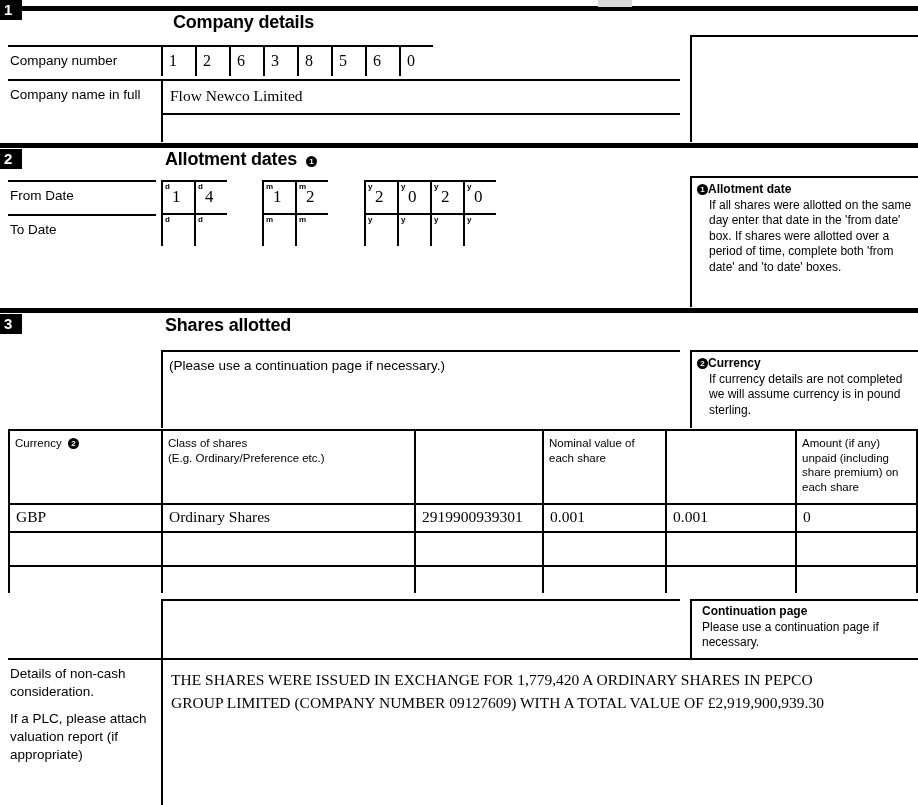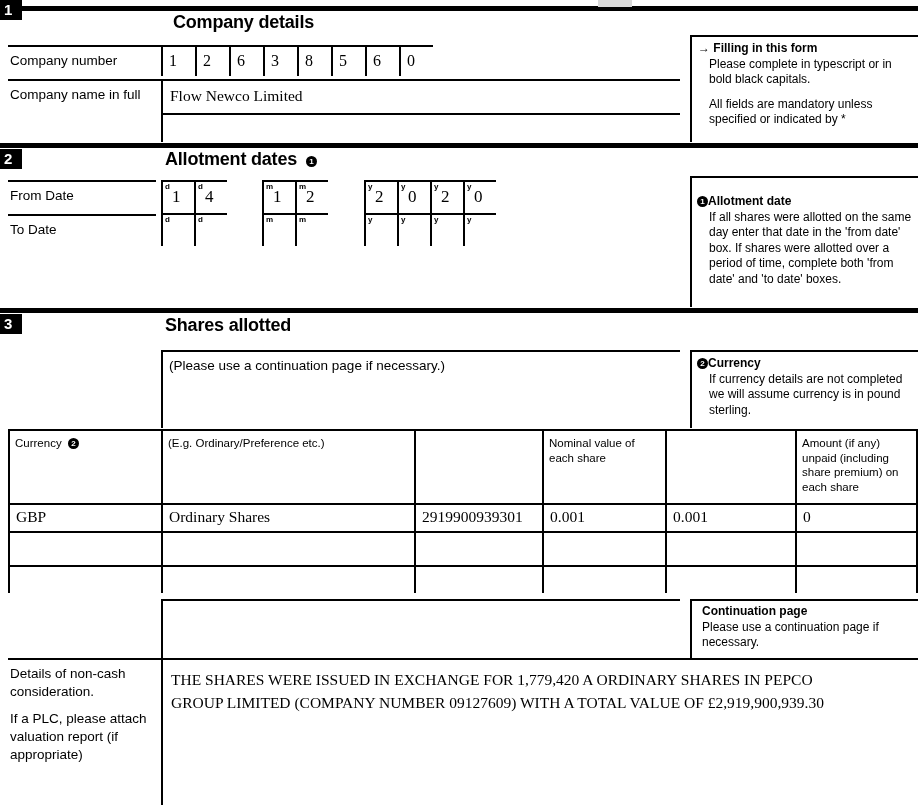--- a/index.html
+++ b/index.html
@@ -215,29 +215,20 @@
     </div>
 
   <div class="rule hline" style="left:8px; top:79px; width:672px;"></div>
   <div class="flabel" style="left:10px; top:86px;">Company name in full</div>
   <div class="rule vline" style="left:161px; top:79px; height:63px;"></div>
   <div class="fvalue" style="left:170px; top:86px;">Flow Newco Limited</div>
   <div class="rule hline" style="left:161px; top:113px; width:519px;"></div>
 
   <div class="rule hline" style="left:690px; top:35px; width:228px;"></div>
   <div class="rule vline" style="left:690px; top:35px; height:107px;"></div>
-  <div class="note" style="left:698px; top:41px; width:214px;">
-    <span class="arrowg">→</span>
-    <span class="nhead" style="display:inline; font-weight:bold;">Filling in this form</span>
-    <div class="note-indent" style="padding-left:11px;">
-      <span class="nbody">Please complete in typescript or in bold black capitals.</span>
-      <div class="gap"></div>
-      <span class="nbody">All fields are mandatory unless specified or indicated by *</span>
-    </div>
-  </div>
 
   <div class="thickbar" style="left:0; top:143px; width:918px; height:5px;"></div>
   <div class="secnum" style="top:149px;">2</div>
   <div class="sectitle" style="left:165px; top:149px;">
     <span>Allotment dates</span>
     <span class="circnum" style="margin-left:4px;">1</span>
   </div>
 
   <div class="rule hline" style="left:8px; top:180px; width:148px;"></div>
   <div class="flabel" style="left:10px; top:187px;">From Date</div>
@@ -297,21 +288,21 @@
     </div>
   <div class="charbox" style="left:430px; top:213px; width:33px; height:33px;">
       <span class="hint">y</span>
     </div>
   <div class="charbox" style="left:463px; top:213px; width:33px; height:33px;">
       <span class="hint">y</span>
     </div>
 
   <div class="rule hline" style="left:690px; top:176px; width:228px;"></div>
   <div class="rule vline" style="left:690px; top:176px; height:131px;"></div>
-  <div class="note" style="left:697px; top:182px; width:216px;margin-top:12px;">
+  <div class="note" style="left:697px; top:182px; width:216px;">
     <span class="circnum">1</span><span style="font-weight:bold;">Allotment date</span>
     <div class="note-indent" style="padding-left:12px;">
       <span class="nbody">If all shares were allotted on the same day enter that date in the 'from date' box. If shares were allotted over a period of time, complete both 'from date' and 'to date' boxes.</span>
     </div>
   </div>
 
   <div class="thickbar" style="left:0; top:308px; width:918px; height:5px;"></div>
   <div class="secnum" style="top:314px;">3</div>
   <div class="sectitle" style="left:165px; top:315px;">Shares allotted</div>
 
@@ -341,20 +332,21 @@
   <div class="rule vline" style="left:542px; top:429px; height:164px;"></div>
   <div class="rule vline" style="left:665px; top:429px; height:164px;"></div>
   <div class="rule vline" style="left:795px; top:429px; height:164px;"></div>
   <div class="rule vline" style="left:916px; top:429px; height:164px;"></div>
 
   <div class="thcell" style="left:15px; top:436px; width:140px;">
     <span>Currency</span>
     <span class="circnum" style="margin-left:3px;">2</span>
   </div>
   <div class="thcell" style="left:168px; top:436px; width:240px;">
+    <div>Class of shares</div>
     <div>(E.g. Ordinary/Preference etc.)</div>
   </div>
   <div class="thcell" style="left:549px; top:436px; width:112px;">
     <div>Nominal value of</div>
     <div>each share</div>
   </div>
   <div class="thcell" style="left:802px; top:436px; width:112px;">
     <div>Amount (if any)</div>
     <div>unpaid (including share premium) on each share</div>
   </div>

